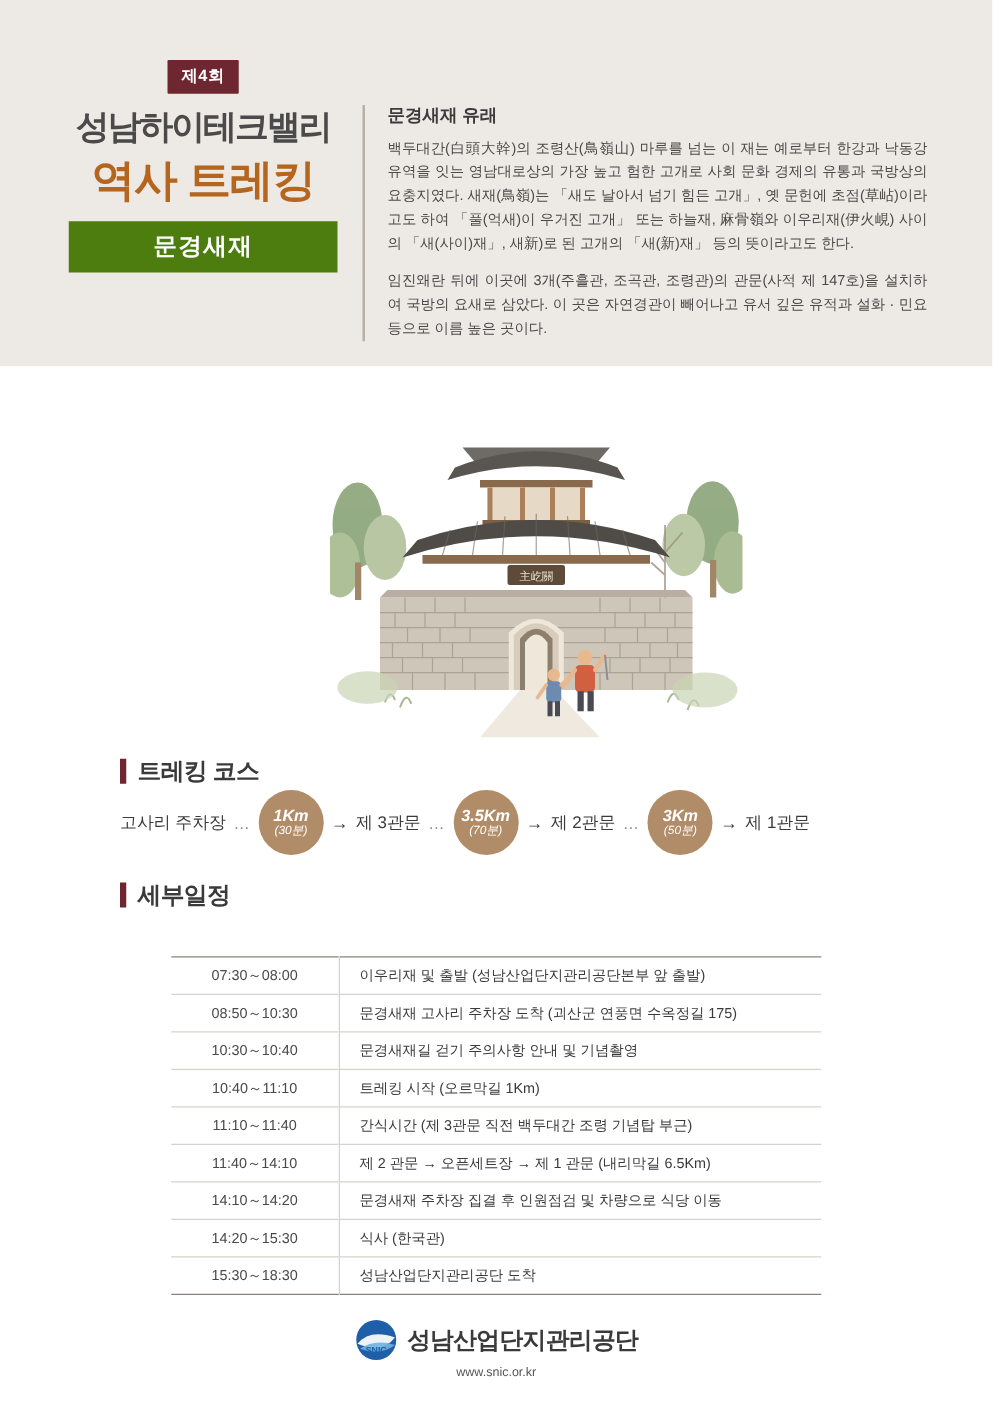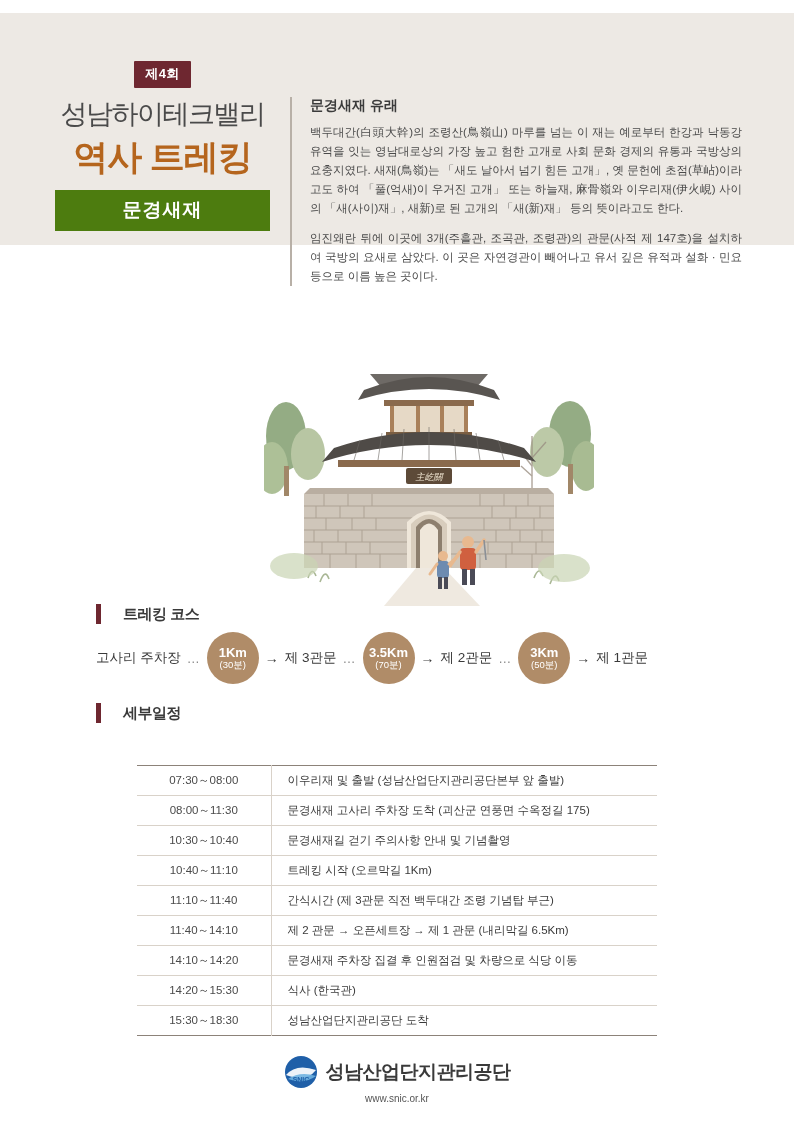--- a/index.html
+++ b/index.html
@@ -7,40 +7,40 @@
     width: 794px; height: 1123px;
     font-family: "Liberation Sans", "DejaVu Sans", sans-serif;
     background: #ffffff;
     color: #333333;
     overflow: hidden;
   }
   .page { position: relative; width: 794px; height: 1123px; background: #fff; }
 
   
   .header-band {
-    position: absolute; left: 0; top: 13px; width: 794px; height: 232px;
+    position: absolute; left: 0; top: 0; width: 794px; height: 293px;
     background: #ede9e4;
   }
   .header-inner { position: relative; width: 794px; height: 293px; }
 
   .title-block {
     position: absolute; left: 55px; top: 48px; width: 215px;
     text-align: center;
   }
   .edition-badge {
     display: inline-block;
     background: #6e2730; color: #ffffff;
     font-size: 13px; font-weight: bold;
     padding: 4px 11px 5px 11px;
     letter-spacing: 0.5px;
     border-radius: 1px;
   }
   .title-line1 {
     margin-top: 8px;
-    font-size: 27px; font-weight: normal; letter-spacing: -1.5px;
+    font-size: 27px; font-weight: bold; letter-spacing: -1.5px;
     color: #4a4a4a;
   }
   .title-line2 {
     margin-top: 2px;
     font-size: 35px; font-weight: bold; letter-spacing: -1px;
     color: #b5651d;
   }
   .subtitle-bar {
     margin-top: 9px;
     background: #4d7c0f; color: #ffffff;
@@ -60,50 +60,49 @@
   }
   .intro-p {
     font-size: 11.5px; line-height: 19px; color: #4a4a4a;
     text-align: justify;
     margin-bottom: 11px;
   }
   .intro-p:last-child { margin-bottom: 0; }
 
   
   .illus {
-    position: absolute; left: 264px; top: 316px; width: 330px; height: 290px;
+    position: absolute; left: 264px; top: 300px; width: 330px; height: 290px;
     background: #ffffff;
-    font-style: italic;
   }
   .illus svg { display: block; }
 
   
   .sec-head {
     position: absolute;
-    display: flex; align-items: center; gap: 22px;
-    font-size: 15px; font-weight: bold; color: #3a3a3a;
+    display: flex; align-items: center; gap: 9px;
+    font-size: 19px; font-weight: bold; color: #3a3a3a;
     letter-spacing: -0.5px;
   }
   .sec-head .bar {
     display: inline-block; width: 5px; height: 20px; background: #6e2730;
   }
 
   
   .course {
     position: absolute; left: 96px; top: 630px; width: 620px; height: 56px;
     display: flex; align-items: center; gap: 6px;
     font-size: 13.5px; color: #3a3a3a;
   }
   .course .label { white-space: nowrap; }
   .course .dots { color: #8a8a8a; letter-spacing: 1px; font-size: 13px; }
   .circle {
     width: 52px; height: 52px; border-radius: 50%;
     background: #b08c68; color: #ffffff;
     display: flex; flex-direction: column; align-items: center; justify-content: center;
-    line-height: 1.05; flex: none;
+    line-height: 1.05; flex: none; font-style: italic;
   }
   .circle .km { font-size: 13px; font-weight: bold; }
   .circle .min { font-size: 9.5px; }
   .arrow { font-size: 14px; color: #3a3a3a; }
 
   
   .sched {
     position: absolute; left: 137px; top: 765px; width: 520px;
     border-collapse: collapse;
   }
@@ -335,21 +334,21 @@
     <span>세부일정</span>
   </div>
 
   <table class="sched">
     <tbody>
       <tr>
         <td class="time">07:30～08:00</td>
         <td class="task">이우리재 및 출발 (성남산업단지관리공단본부 앞 출발)</td>
       </tr>
       <tr>
-        <td class="time">08:00～11:30</td>
+        <td class="time">08:50～10:30</td>
         <td class="task">문경새재 고사리 주차장 도착 (괴산군 연풍면 수옥정길 175)</td>
       </tr>
       <tr>
         <td class="time">10:30～10:40</td>
         <td class="task">문경새재길 걷기 주의사항 안내 및 기념촬영</td>
       </tr>
       <tr>
         <td class="time">10:40～11:10</td>
         <td class="task">트레킹 시작 (오르막길 1Km)</td>
       </tr>

